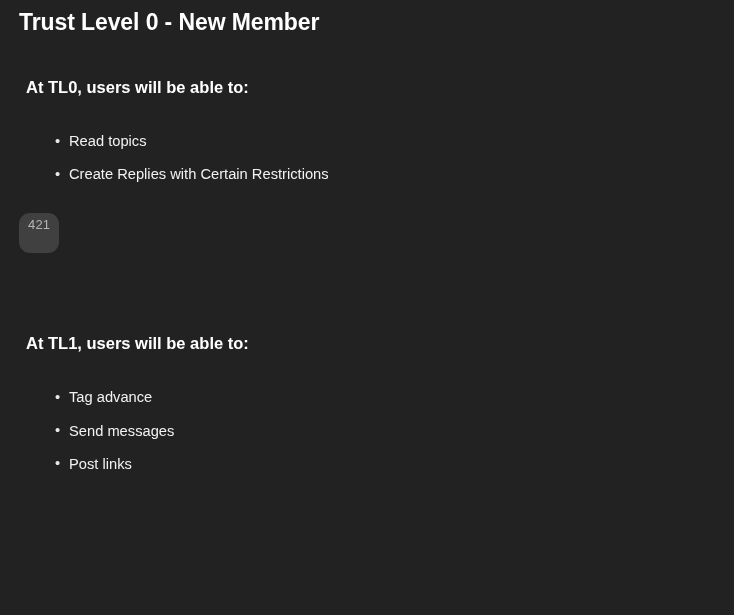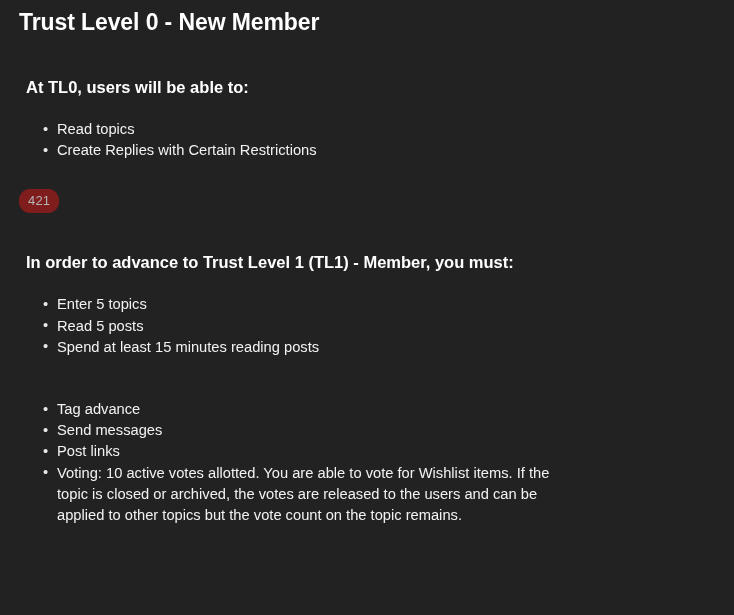--- a/index.html
+++ b/index.html
@@ -32,26 +32,26 @@
     display: flex;
     align-items: center;
     gap: 9px;
     margin-top: 26px;
   }
   h2.section-title.link-title .title-text {
     cursor: pointer;
   }
   .count-badge {
     display: inline-block;
-    background: #7f1d1d;
+    background: #404040;
     color: #b5b5b5;
     font-size: 13px;
     font-weight: normal;
     line-height: 1;
-    padding: 5px 9px 6px 9px;
+    padding: 5px 9px 22px 9px;
     border-radius: 11px;
     letter-spacing: 0.2px;
     position: relative;
     top: 2px;
   }
   h3.sub-heading {
     font-size: 16.5px;
     font-weight: bold;
     line-height: 22px;
     margin: 7px;
@@ -64,21 +64,21 @@
     list-style: none;
     margin: 0;
     padding: 0;
   }
   ul.bullet-list li {
     position: relative;
     padding-left: 38px;
     font-size: 14.7px;
     line-height: 21.2px;
     color: #f2f2f2;
-    margin: 0;
+    margin: 12px;
   }
   ul.bullet-list li::before {
     content: "\2022";
     position: absolute;
     left: 24px;
     top: -0.5px;
     color: #e8e8e8;
     font-size: 14.7px;
     line-height: 21.2px;
   }
@@ -105,35 +105,29 @@
     <li>Read topics</li>
     <li>Create Replies with Certain Restrictions</li>
   </ul>
 
   <h2 class="section-title link-title">
     <span class="count-badge">421</span>
   </h2>
 
   <div class="block-gap-lg"></div>
 
-  <h3 class="sub-heading">In order to advance to Trust Level 1 (TL1) - Member, you must:</h3>
 
   <div class="block-gap-sm"></div>
 
-  <ul class="bullet-list">
-    <li>Enter 5 topics</li>
-    <li>Read 5 posts</li>
-    <li>Spend at least 15 minutes reading posts</li>
-  </ul>
 
   <div class="block-gap-md"></div>
 
+  <h3 class="sub-heading">At TL1, users will be able to:</h3>
 
   <div class="block-gap-sm"></div>
 
   <ul class="bullet-list">
     <li>Tag advance</li>
     <li>Send messages</li>
     <li>Post links</li>
-    <li class="wide-item">Voting: 10 active votes allotted. You are able to vote for Wishlist items. If the topic is closed or archived, the votes are released to the users and can be applied to other topics but the vote count on the topic remains.</li>
   </ul>
 
 </div>
 
 </body></html>

